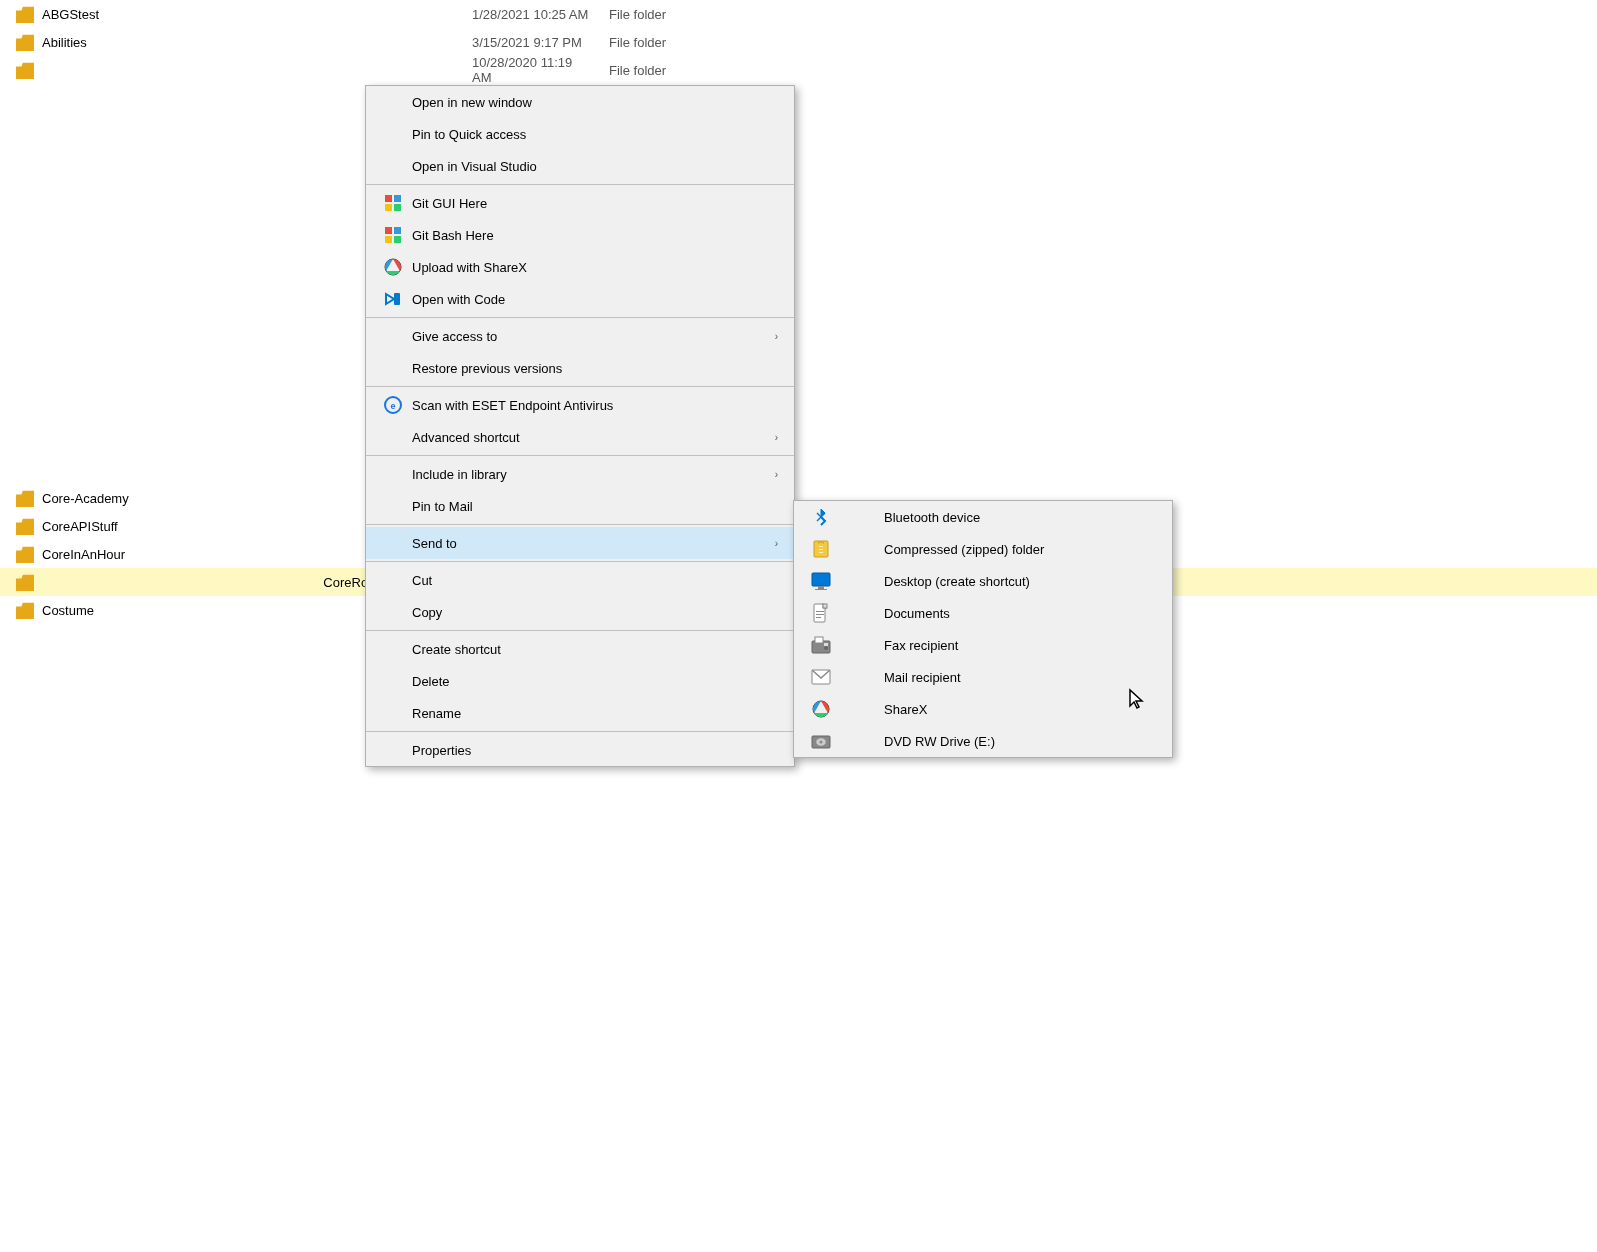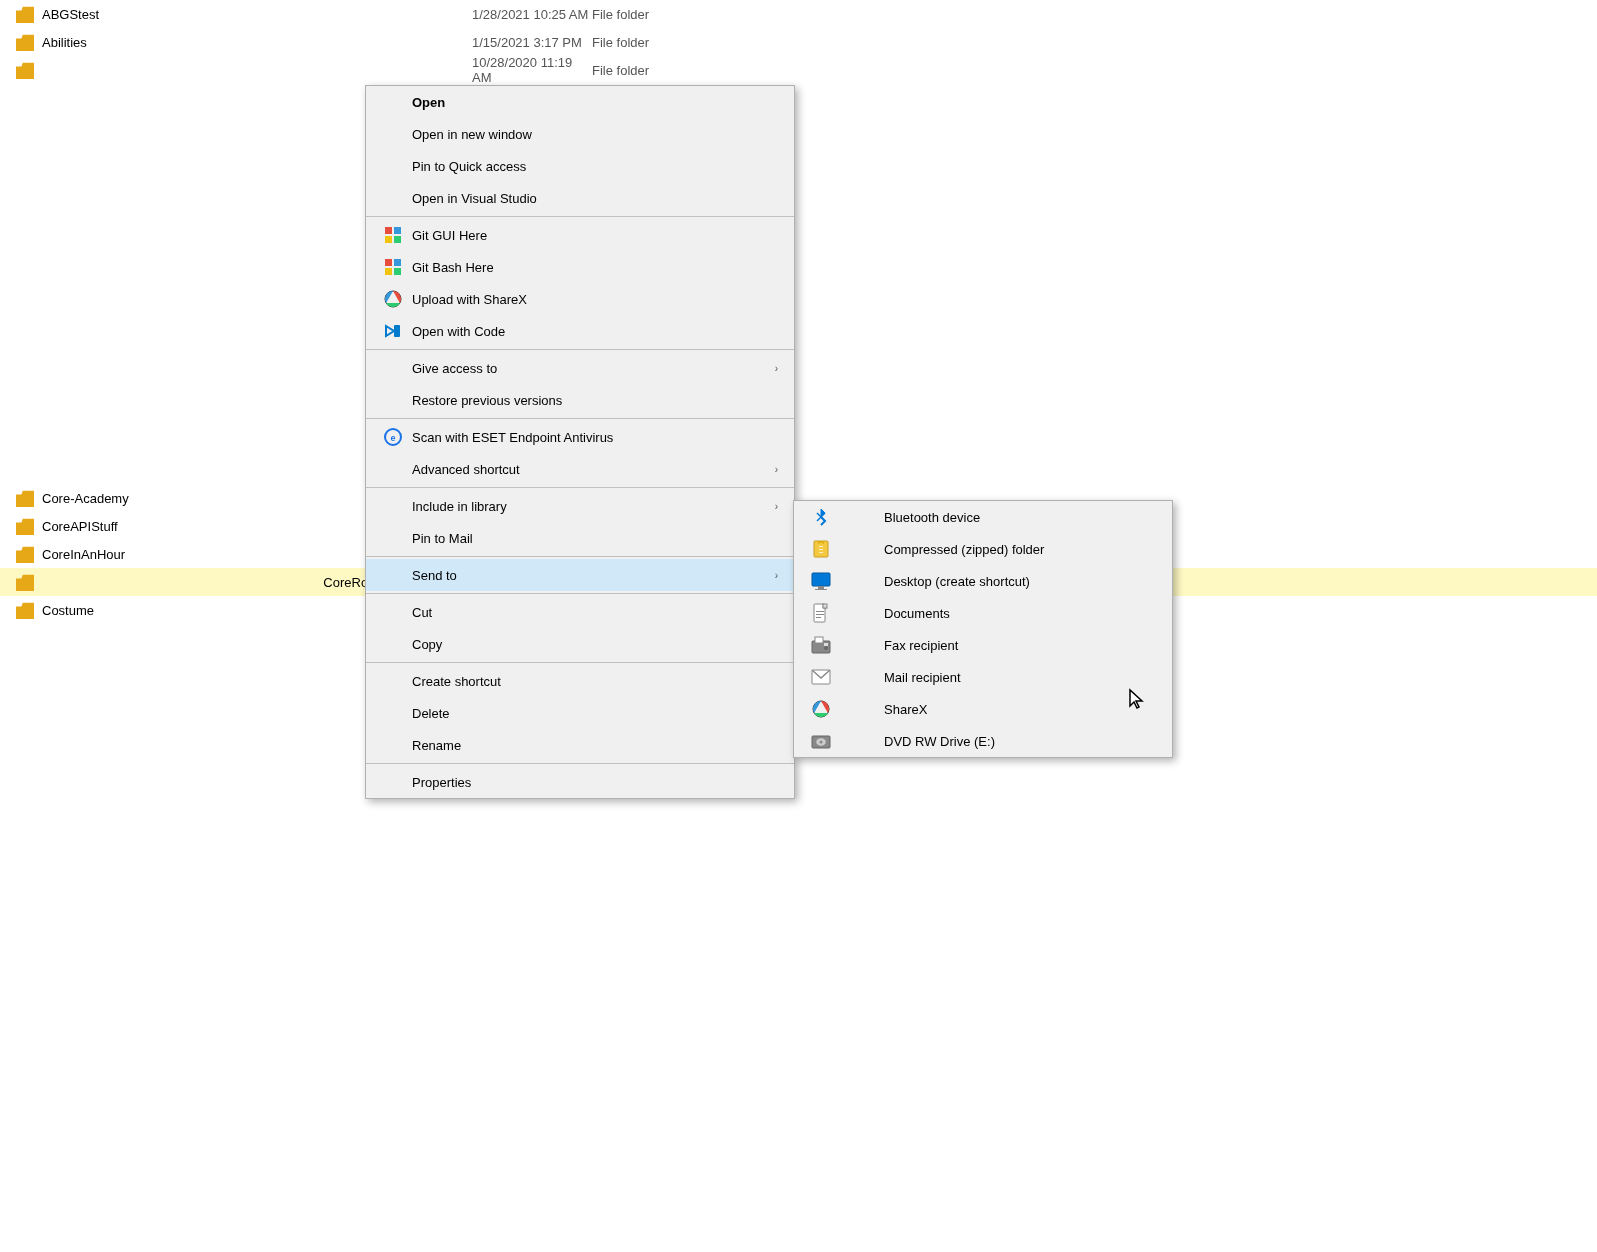--- a/index.html
+++ b/index.html
@@ -55,20 +55,21 @@
     }
 
     .file-row .file-date {
       width: 200px;
       color: #555;
       padding-left: 80px;
     }
 
     .file-row .file-type {
       color: #555;
+      margin-left: 17px;
     }
 
     
     .context-menu {
       position: absolute;
       top: 85px;
       left: 365px;
       width: 430px;
       background: #f0f0f0;
       border: 1px solid #b0b0b0;
@@ -171,21 +172,21 @@
   <div class="file-list">
     <div class="file-row">
       <div class="folder-icon"></div>
       <span class="file-name">ABGStest</span>
       <span class="file-date">1/28/2021 10:25 AM</span>
       <span class="file-type">File folder</span>
     </div>
     <div class="file-row">
       <div class="folder-icon"></div>
       <span class="file-name">Abilities</span>
-      <span class="file-date">1/15/2021 3:17 PM</span>
+      <span class="file-date">3/15/2021 9:17 PM</span>
       <span class="file-type">File folder</span>
     </div>
     <div class="file-row">
       <div class="folder-icon"></div>
       <span class="file-name"></span>
       <span class="file-date">10/28/2020 11:19 AM</span>
       <span class="file-type">File folder</span>
     </div>
 
     <div style="height: 400px;"></div>
@@ -212,24 +213,20 @@
       <div class="folder-icon"></div>
       <span class="file-name">Costume</span>
       <span class="file-date">10/1/2020 11:17 AM</span>
       <span class="file-type">File folder</span>
     </div>
   </div>
 </div>
 
 <div class="context-menu">
 
-  <div class="context-menu-item bold-item">
-    <span class="item-icon"></span>
-    <span class="item-label">Open</span>
-  </div>
   <div class="context-menu-item">
     <span class="item-icon"></span>
     <span class="item-label">Open in new window</span>
   </div>
   <div class="context-menu-item">
     <span class="item-icon"></span>
     <span class="item-label">Pin to Quick access</span>
   </div>
   <div class="context-menu-item">
     <span class="item-icon"></span>

